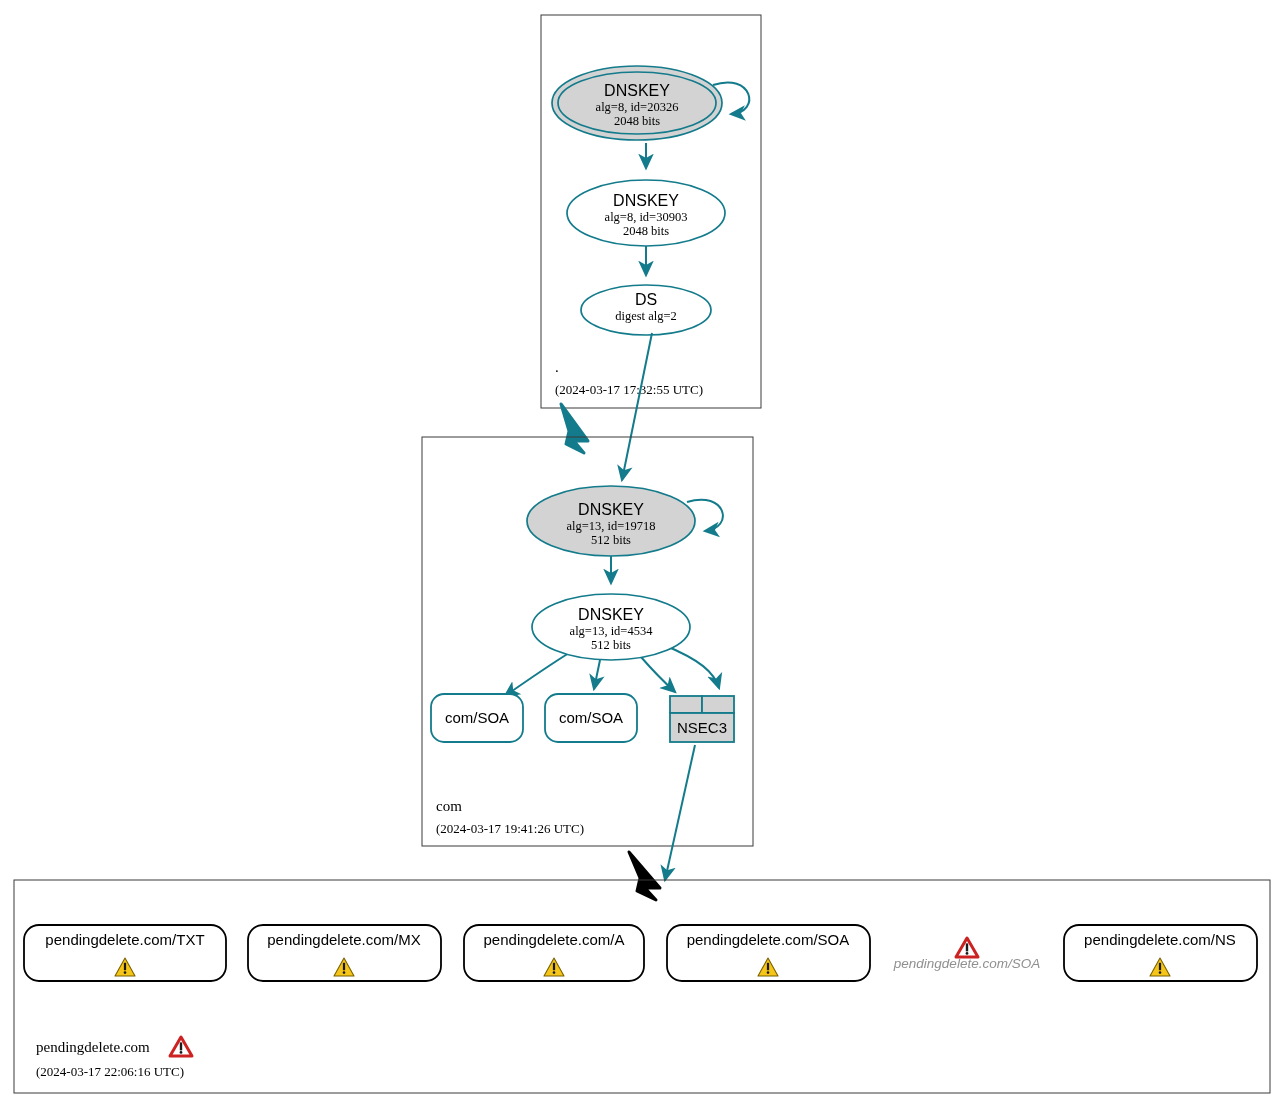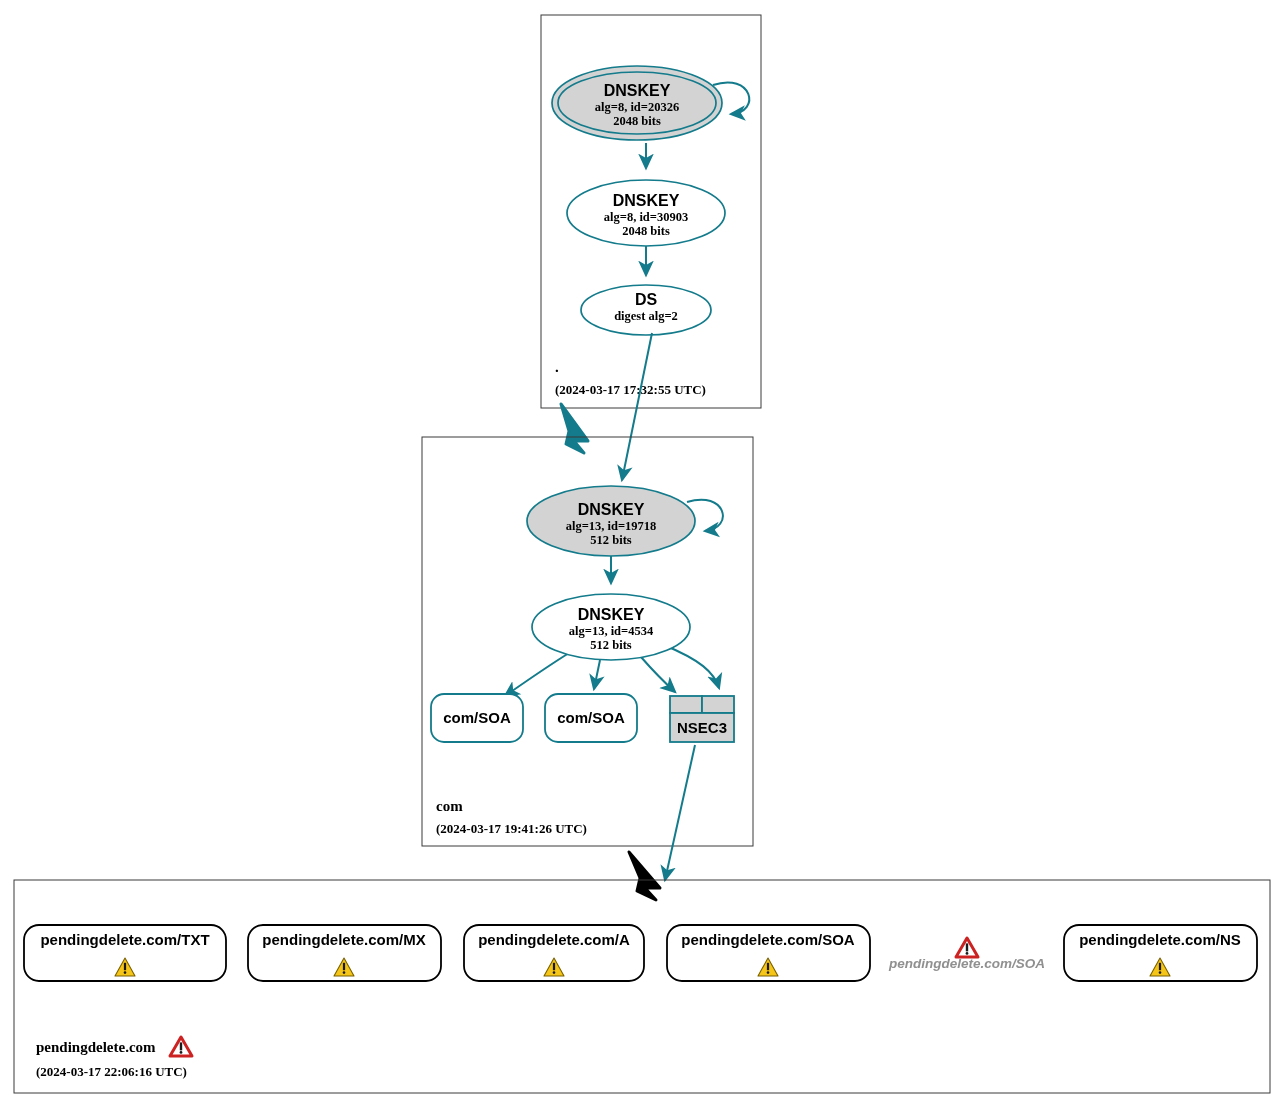--- a/index.html
+++ b/index.html
@@ -12,21 +12,20 @@
     height: 1108px;
     position: relative;
     font-family: "Liberation Sans", sans-serif;
     overflow: hidden;
   }
   #stage {
     position: absolute;
     left: 0; top: 0;
     width: 1284px;
     height: 1108px;
-    font-weight: bold;
   }
   svg#graph {
     position: absolute;
     left: 0; top: 0;
     width: 1284px;
     height: 1108px;
   }
   .zone-box {
     fill: none;
     stroke: #3a3a3a;

